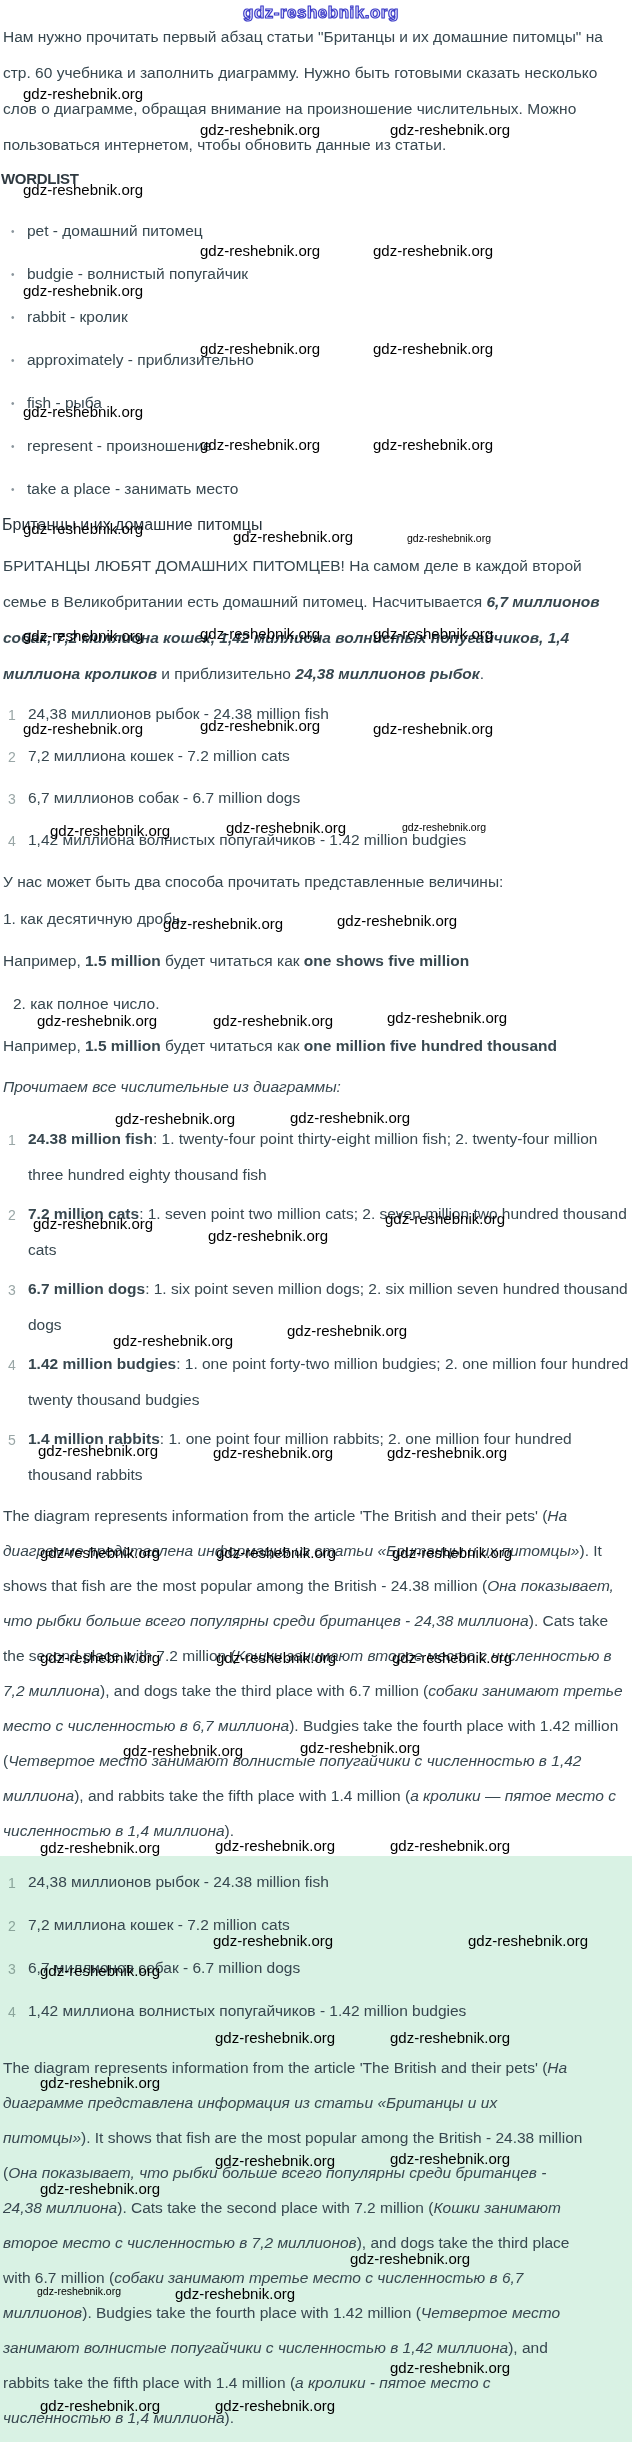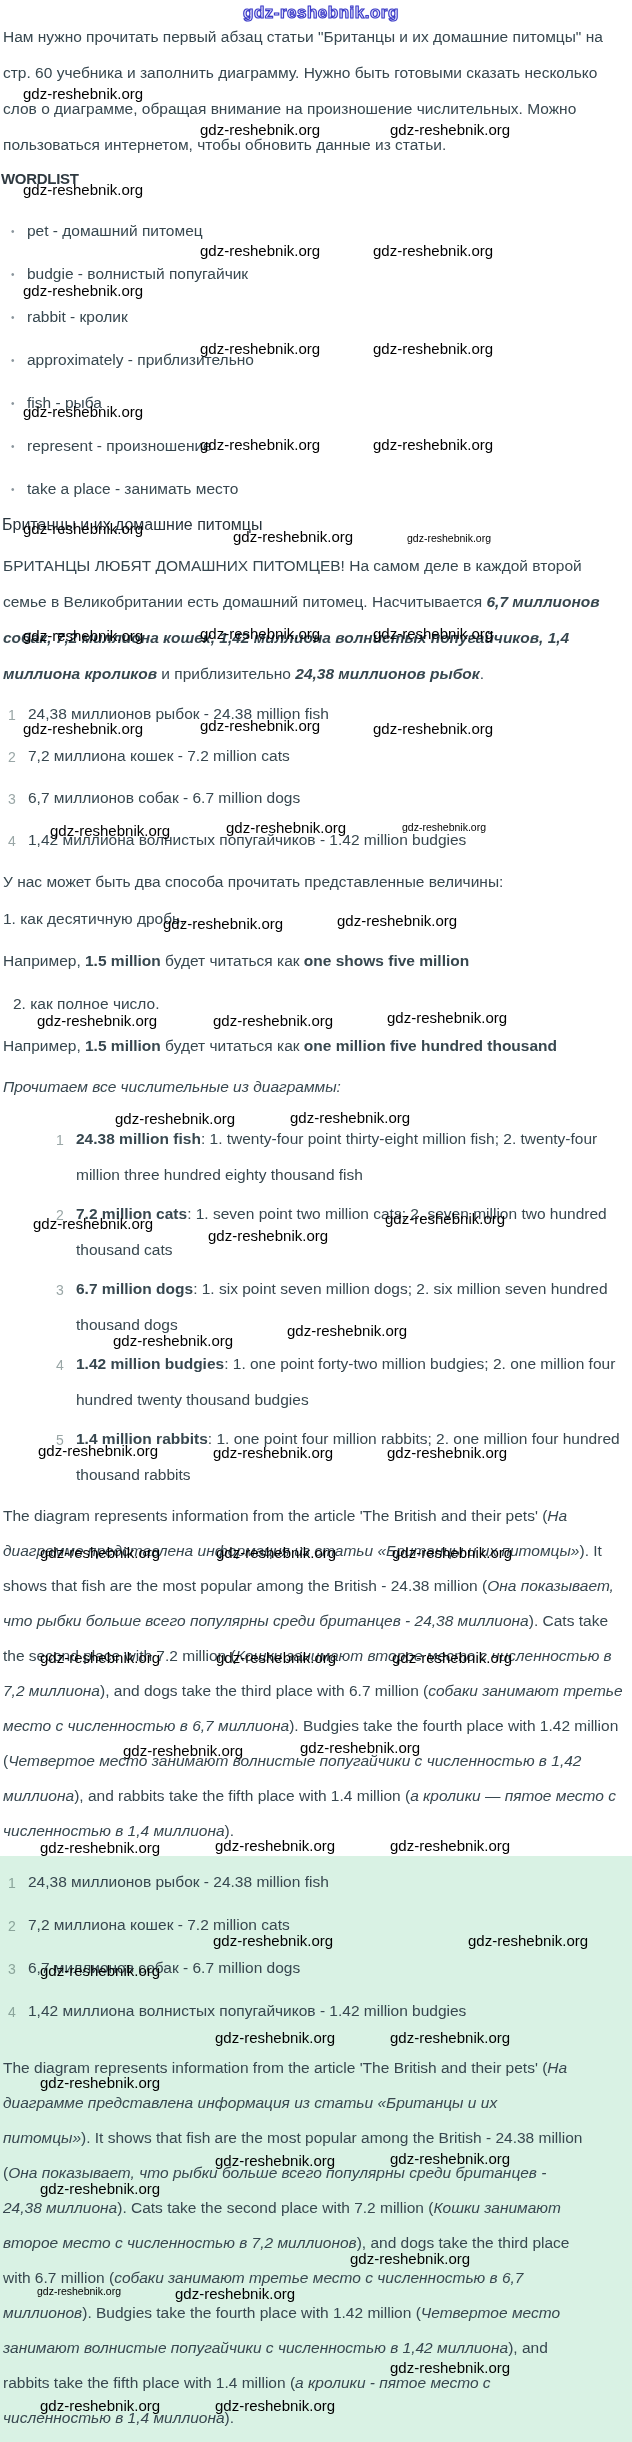--- a/index.html
+++ b/index.html
@@ -39,21 +39,21 @@
   ol.numlist li { position:relative; padding-left:28px; margin-bottom:6px; counter-increment:n; }
   ol.numlist li::before { content:counter(n); position:absolute; left:8px; top:1px; font-size:14px; color:#99a6a6; }
 
   .p-ways   { padding:0 4px 0 3px; margin-top:0; }
   .p-way1   { padding:0 4px 0 3px; margin-top:1px; }
   .p-ex1    { padding:0 4px 0 3px; margin-top:6px; }
   .p-way2   { padding:0 4px 0 13px; margin-top:7px; }
   .p-ex2    { padding:0 4px 0 3px; margin-top:6px; }
   .p-prompt { padding:0 4px 0 3px; margin-top:5px; font-style:italic; }
 
-  ol.numlist.spaced { margin-top:16px;padding-left:48px; }
+  ol.numlist.spaced { margin-top:16px; }
   ol.numlist.spaced li { margin-bottom:3px; }
 
   .diagram-p { padding:2px 4px 0 3px; line-height:35px; }
 
   .green { background:#d9f2e4; margin-top:8px; padding:6px 42px 80px 0; }
   .green ol.numlist { margin-top:2px; }
   .green ol.numlist li { margin-bottom:7px; }
   .green ol.numlist li::before { color:#8aa49a; }
   .green .diagram-p { padding-top:14px; }
 </style>

